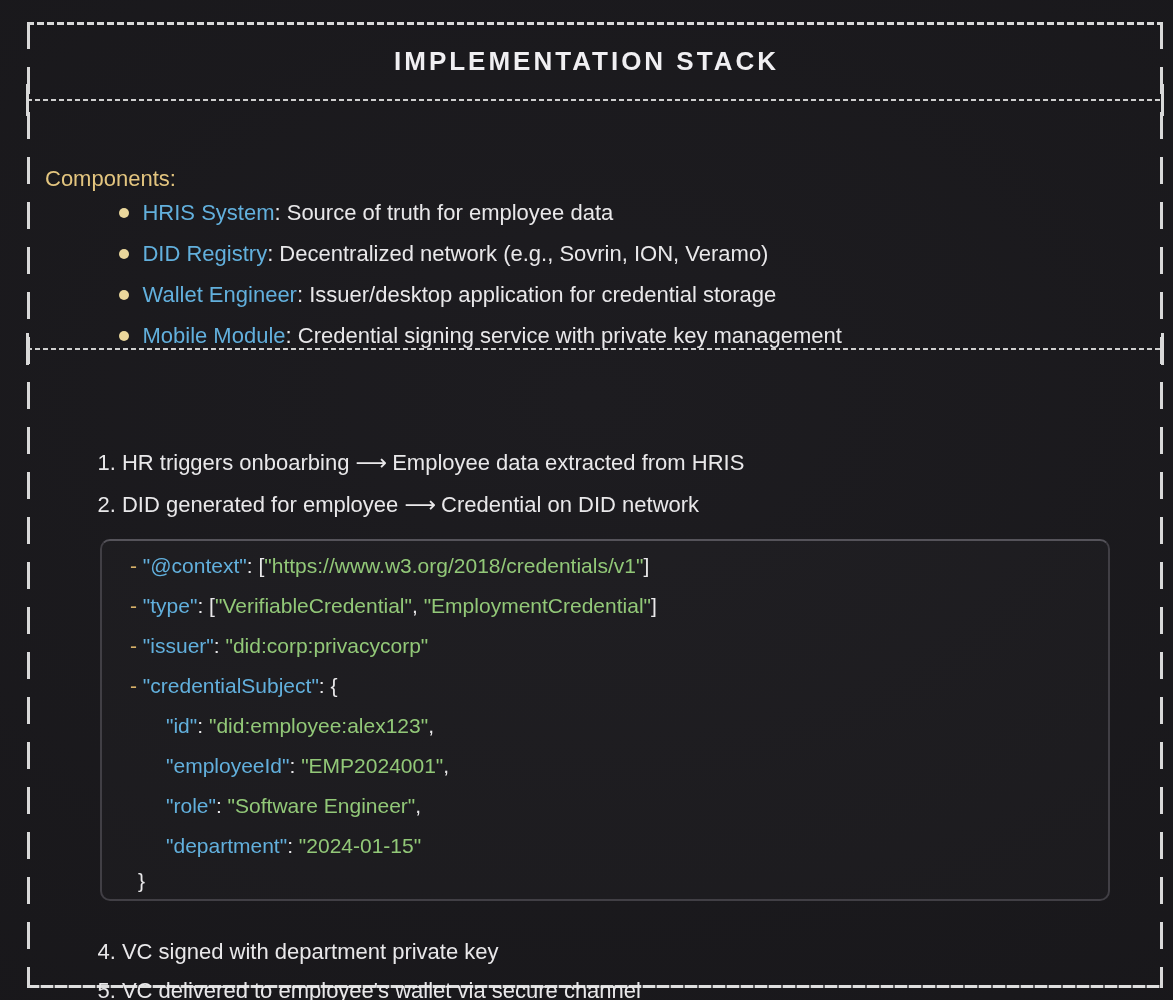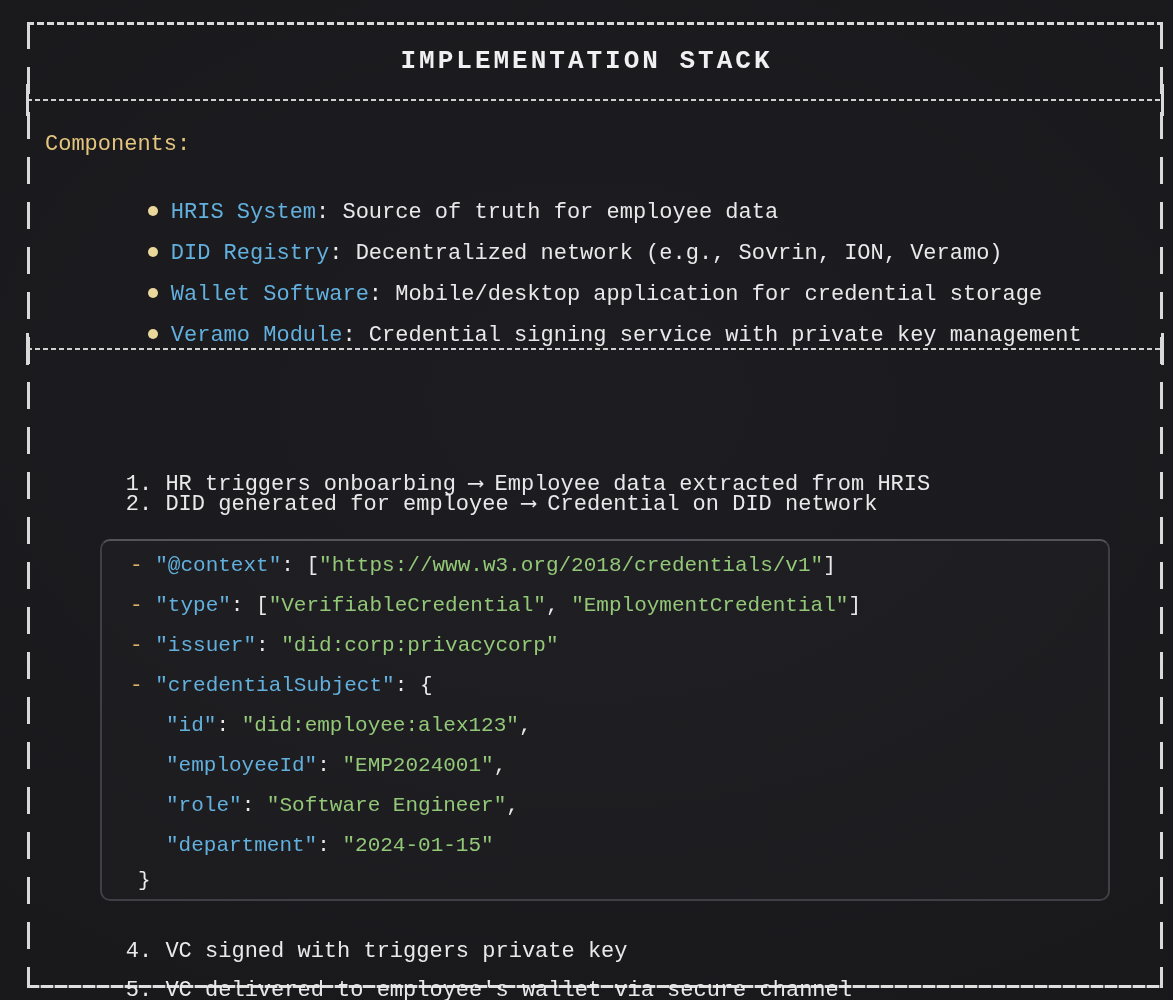--- a/index.html
+++ b/index.html
@@ -1,21 +1,21 @@
 <!DOCTYPE html>
 <html><head>
 <meta charset="utf-8">
 <style>
   html,body{margin:0;padding:0;background:#121116;}
   .canvas{
     position:relative;
     width:1173px;height:1000px;
     overflow:hidden;
     background:radial-gradient(120% 100% at 50% 40%, #1d1c20 0%, #171619 100%);
-    font-family:Liberation Mono, monospace;
+    font-family:Liberation Sans, sans-serif;
     color:#e9e8ea;
   }
   
   .frame{position:absolute;left:27px;top:22px;width:1136px;height:966px;}
   .edge{position:absolute;}
   .edge.top{left:0;right:0;top:0;height:3px;
     background:repeating-linear-gradient(90deg,#d9d9d9 0 7px,transparent 7px 10px);}
   .edge.bottom{left:0;right:0;bottom:0;height:3px;
     background:repeating-linear-gradient(90deg,#dedede 0 12px,rgba(222,222,222,.35) 12px 14px);}
   .edge.left{top:0;bottom:0;left:0;width:3px;
@@ -26,31 +26,31 @@
   .divider{position:absolute;left:27px;width:1136px;height:2px;
     background:repeating-linear-gradient(90deg,#cfcfcf 0 5px,transparent 5px 8px);}
   .divider .tick{position:absolute;top:-15px;width:3px;height:32px;background:#d9d9d9;}
   .divider .tick.l{left:-1px;}
   .divider .tick.r{right:-1px;}
   .d1{top:99px;}
   .d2{top:348px;}
   
   .title{position:absolute;left:0;top:45px;width:100%;text-align:center;
     font-size:26px;font-weight:bold;letter-spacing:3px;color:#f0eff2;line-height:32px;}
-  .heading{position:absolute;left:45px;font-size:22px;line-height:28px;color:#e3c57f;white-space:pre;}
+  .heading{position:absolute;left:45px;font-size:22px;line-height:28px;color:#e3c57f;white-space:pre;margin-top:34px;}
   .h-comp{top:131px;}
   .h-flow{top:378px;}
   .comp-row{position:absolute;left:95px;font-size:22px;line-height:28px;white-space:pre;color:#e9e8ea;}
   .comp-row .dot{display:inline-block;width:10px;height:10px;border-radius:50%;
     background:#ead79c;margin-right:13px;vertical-align:2px;}
   .c-blue{color:#62b0dd;}
   .c-white{color:#e9e8ea;}
   .cr0{top:171px;} .cr1{top:212px;} .cr2{top:253px;} .cr3{top:294px;}
   .step{position:absolute;left:73px;font-size:22px;line-height:28px;white-space:pre;color:#e9e8ea;}
-  .s0{top:443px;text-align:right;} .s1{top:463px;} .s2{top:504px;} .s3{top:910px;} .s4{top:949px;}
+  .s0{top:421px;text-align:right;} .s1{top:463px;} .s2{top:504px;} .s3{top:910px;} .s4{top:949px;}
   .arrow{letter-spacing:-1px;}
   
   .codebox{position:absolute;left:100px;top:539px;width:1006px;height:358px;
     border:2px solid #413f45;border-top-color:#55535a;border-radius:10px;
     background:rgba(255,255,255,0.015);}
   .code-row{position:absolute;font-size:21px;line-height:30px;white-space:pre;}
   .lvl-dash{left:28px;}
   .lvl-nested{left:64px;}
   .lvl-close{left:36px;}
   .k0{top:10px;} .k1{top:50px;} .k2{top:90px;} .k3{top:130px;}
@@ -81,24 +81,24 @@
 
   <div class="heading h-comp">Components:</div>
 
   <div class="comp-row cr1">
     <span class="dot"></span><span class="c-blue">DID Registry</span><span class="c-white">: Decentralized network (e.g., Sovrin, ION, Veramo)</span>
   </div>
   <div class="comp-row cr0">
     <span class="dot"></span><span class="c-blue">HRIS System</span><span class="c-white">: Source of truth for employee data</span>
   </div>
   <div class="comp-row cr2">
-    <span class="dot"></span><span class="c-blue">Wallet Software</span><span class="c-white">: Mobile/desktop application for credential storage</span>
+    <span class="dot"></span><span class="c-blue">Wallet Engineer</span><span class="c-white">: Issuer/desktop application for credential storage</span>
   </div>
   <div class="comp-row cr3">
-    <span class="dot"></span><span class="c-blue">Veramo Module</span><span class="c-white">: Credential signing service with private key management</span>
+    <span class="dot"></span><span class="c-blue">Mobile Module</span><span class="c-white">: Credential signing service with private key management</span>
   </div>
 
   <div class="divider d2">
     <span class="tick l"></span>
     <span class="tick r"></span>
   </div>
 
 
   <div class="step s0">
     <span>1. </span><span>HR triggers onboarbing </span><span class="arrow">⟶</span><span> Employee data extracted from HRIS</span>
@@ -113,19 +113,19 @@
     <div class="code-row lvl-dash k2"><span class="c-dash">- </span><span class="c-key">"issuer"</span><span class="c-punct">: </span><span class="c-str">"did:corp:privacycorp"</span></div>
     <div class="code-row lvl-dash k3"><span class="c-dash">- </span><span class="c-key">"credentialSubject"</span><span class="c-punct">: {</span></div>
     <div class="code-row lvl-nested k4"><span class="c-key">"id"</span><span class="c-punct">: </span><span class="c-str">"did:employee:alex123"</span><span class="c-punct">,</span></div>
     <div class="code-row lvl-nested k5"><span class="c-key">"employeeId"</span><span class="c-punct">: </span><span class="c-str">"EMP2024001"</span><span class="c-punct">,</span></div>
     <div class="code-row lvl-nested k6"><span class="c-key">"role"</span><span class="c-punct">: </span><span class="c-str">"Software Engineer"</span><span class="c-punct">,</span></div>
     <div class="code-row lvl-nested k7"><span class="c-key">"department"</span><span class="c-punct">: </span><span class="c-str">"2024-01-15"</span></div>
     <div class="code-row lvl-close k8"><span class="c-punct">}</span></div>
   </div>
 
   <div class="step s3">
-    <span>4. </span><span>VC signed with triggers private key</span>
+    <span>4. </span><span>VC signed with department private key</span>
   </div>
   <div class="step s4">
     <span>5. </span><span>VC delivered to employee's wallet via secure channel</span>
   </div>
 
 </div>
 
 </body></html>

